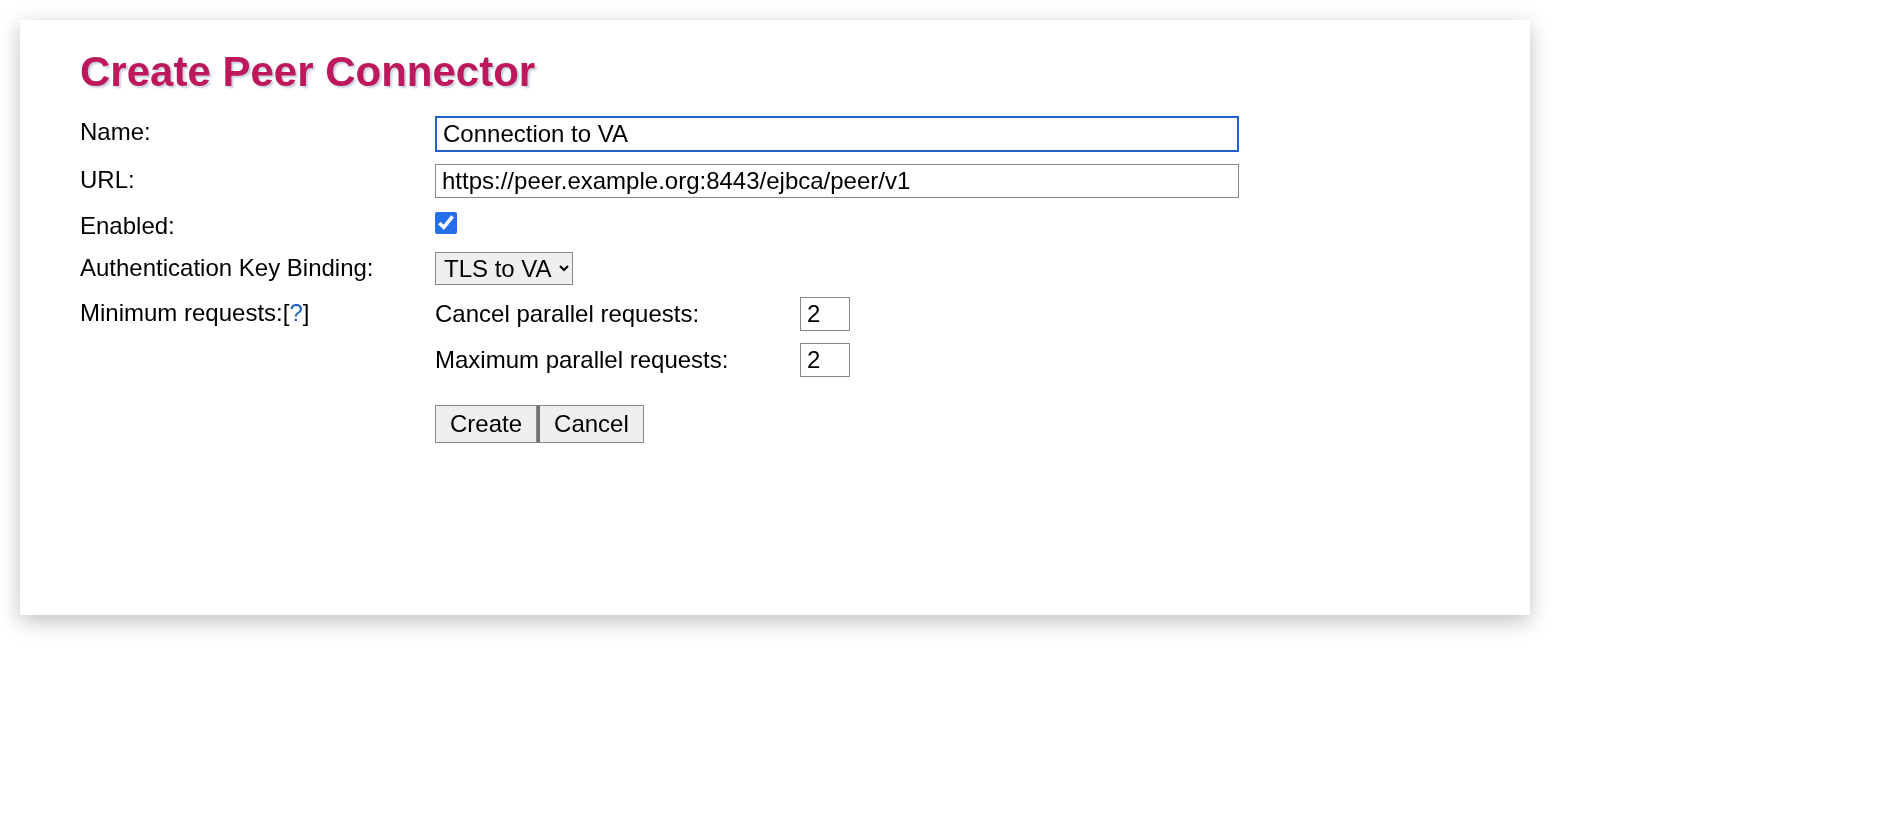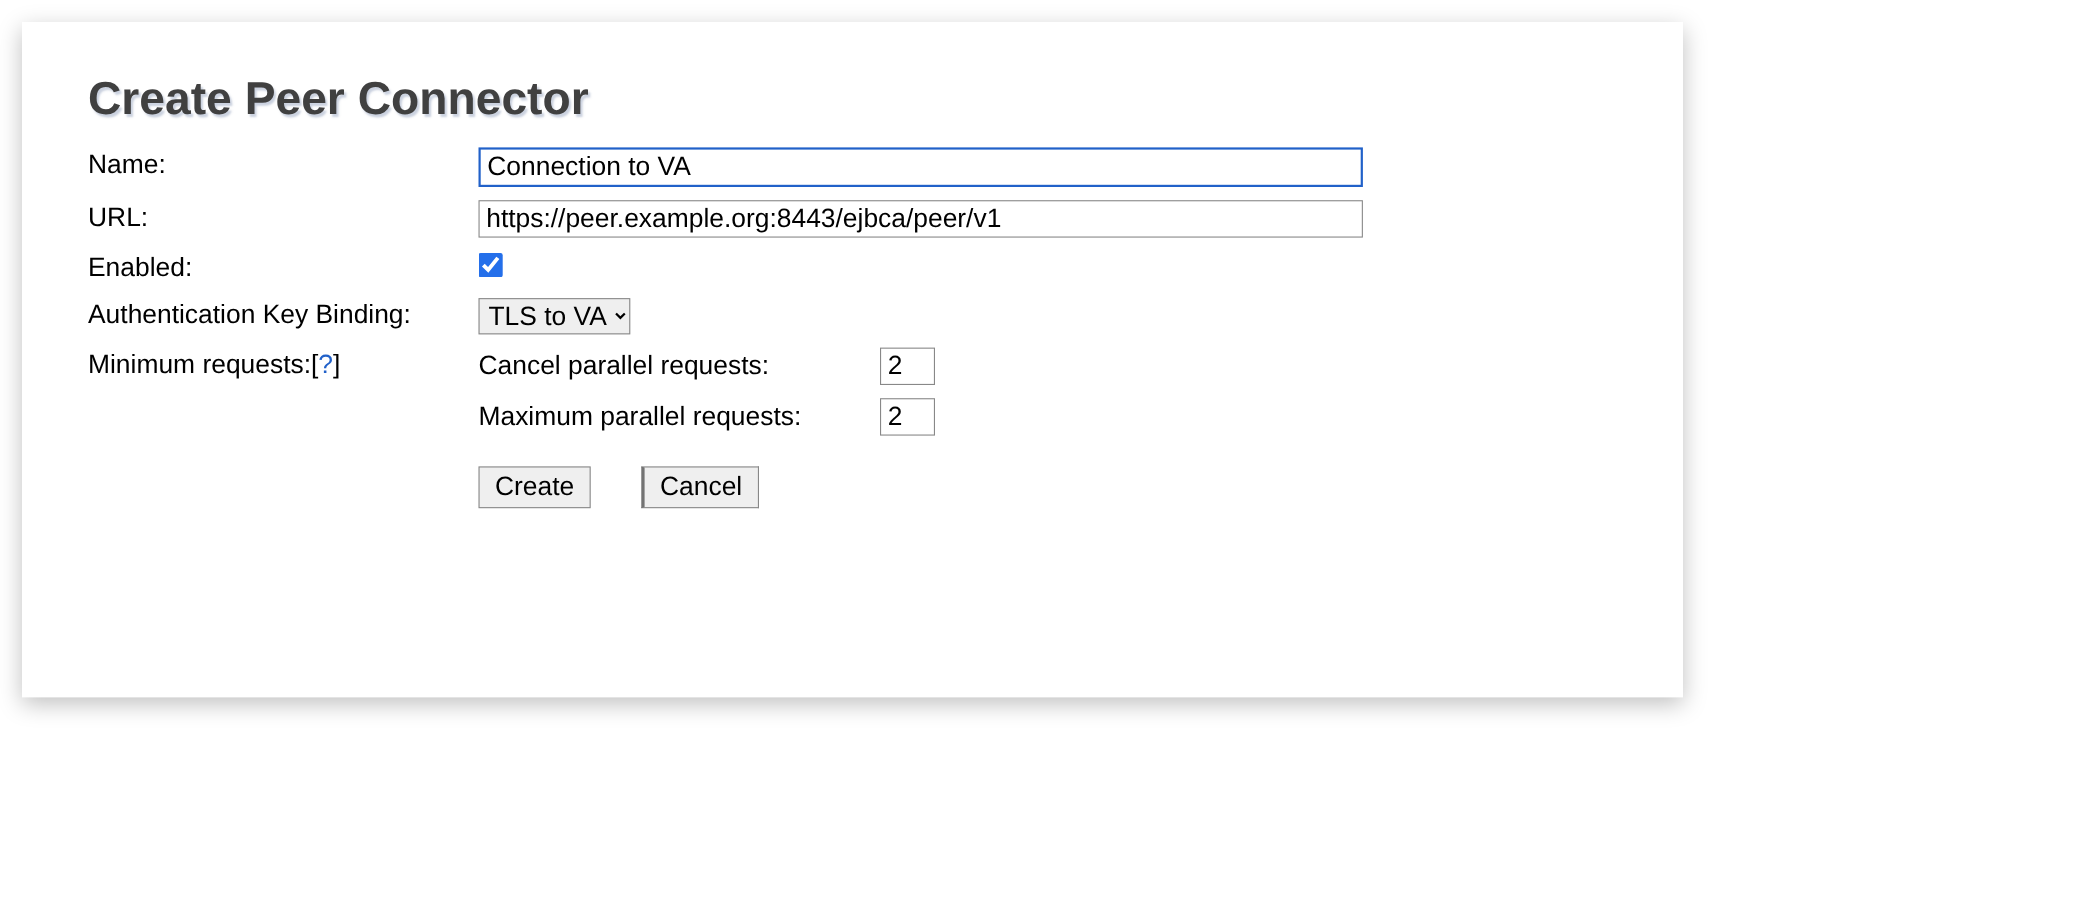--- a/index.html
+++ b/index.html
@@ -17,24 +17,23 @@
     .panel {
       background: #ffffff;
       width: 1510px;
       box-shadow: 0 6px 20px rgba(0,0,0,0.25);
       padding: 28px 60px 160px 60px;
     }
     .page-title {
       font-family: Verdana, Geneva, sans-serif;
       font-size: 42px;
       font-weight: bold;
-      color: #404040;
+      color: #be185d;
       text-shadow: 2px 2px 2px rgba(100,120,160,0.35);
       margin-bottom: 20px;
-      margin-top: 18px;
     }
     .form-row {
       display: flex;
       align-items: flex-start;
       margin-bottom: 12px;
       font-size: 24px;
     }
     .form-label {
       width: 355px;
       flex-shrink: 0;
@@ -87,21 +86,20 @@
       border: 1px solid #888;
       text-align: left;
     }
     .help-link {
       color: #2161c9;
       text-decoration: none;
     }
     .button-row {
       margin-top: 28px;
       display: flex;
-      gap: 46px;
     }
     .btn {
       font-size: 24px;
       font-family: Verdana, Geneva, sans-serif;
       padding: 4px 14px;
       border: 1px solid #888;
       background: #efefef;
       cursor: pointer;
       margin-right: 0;
     }

